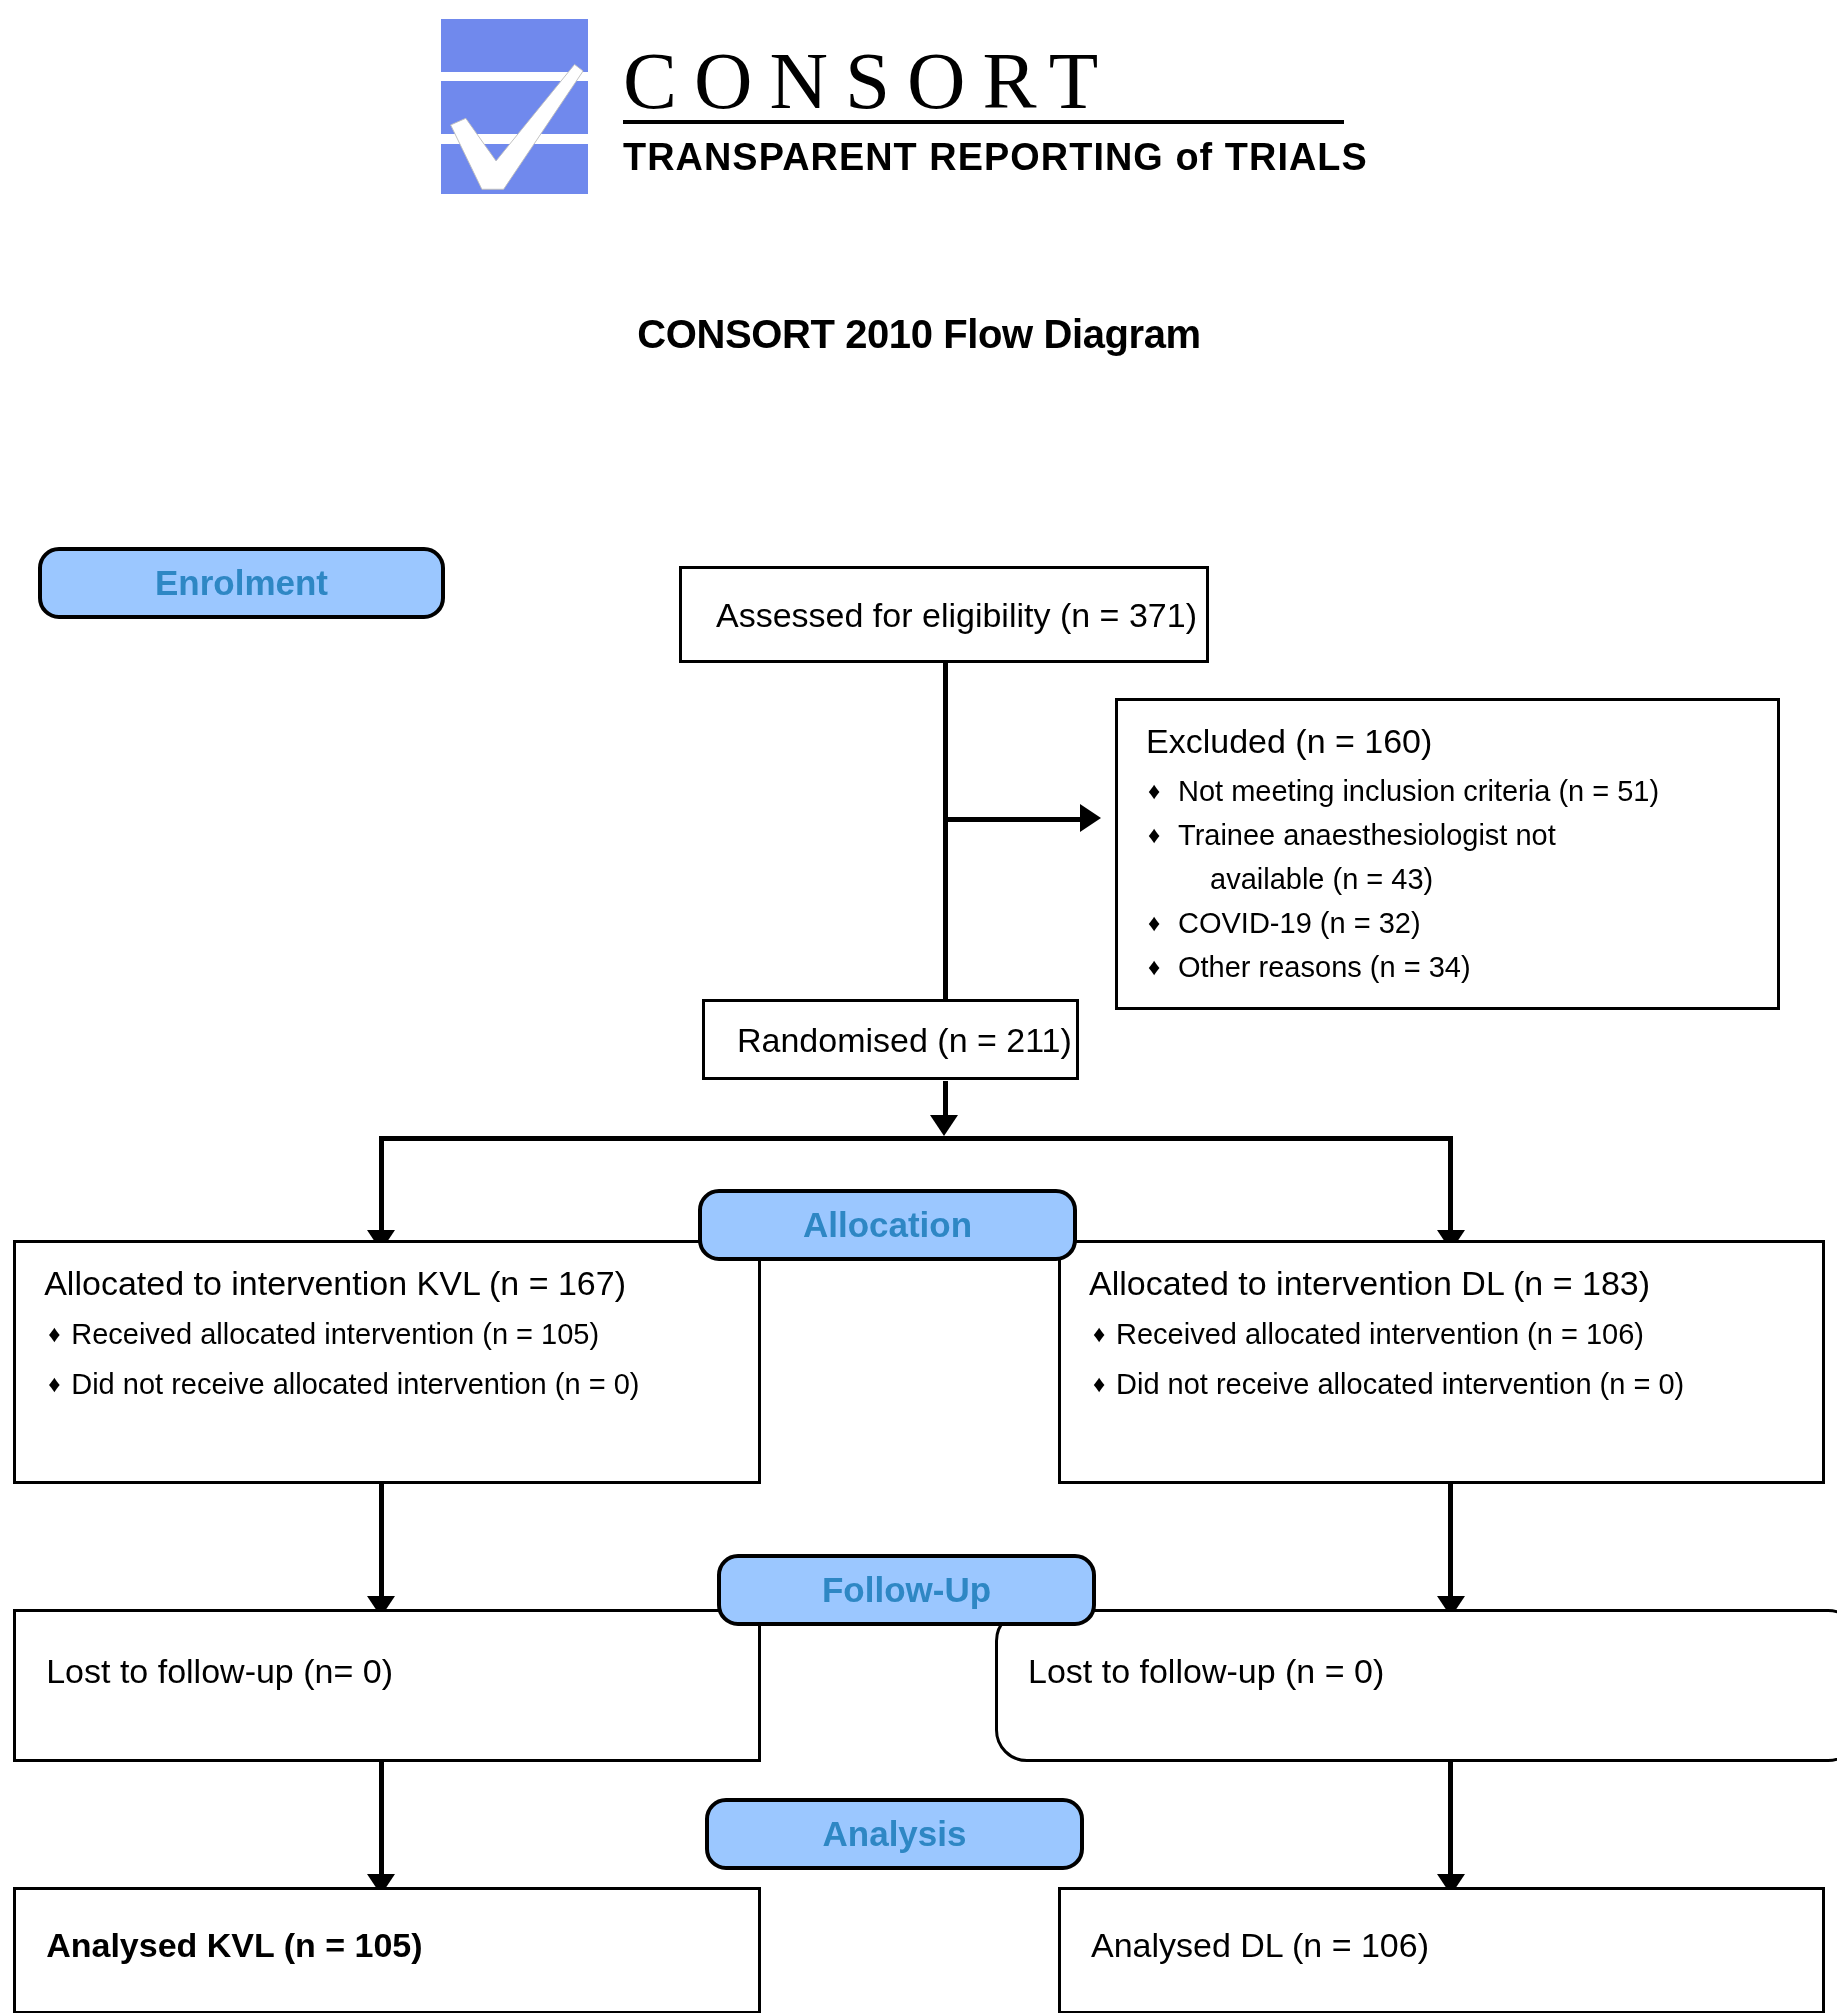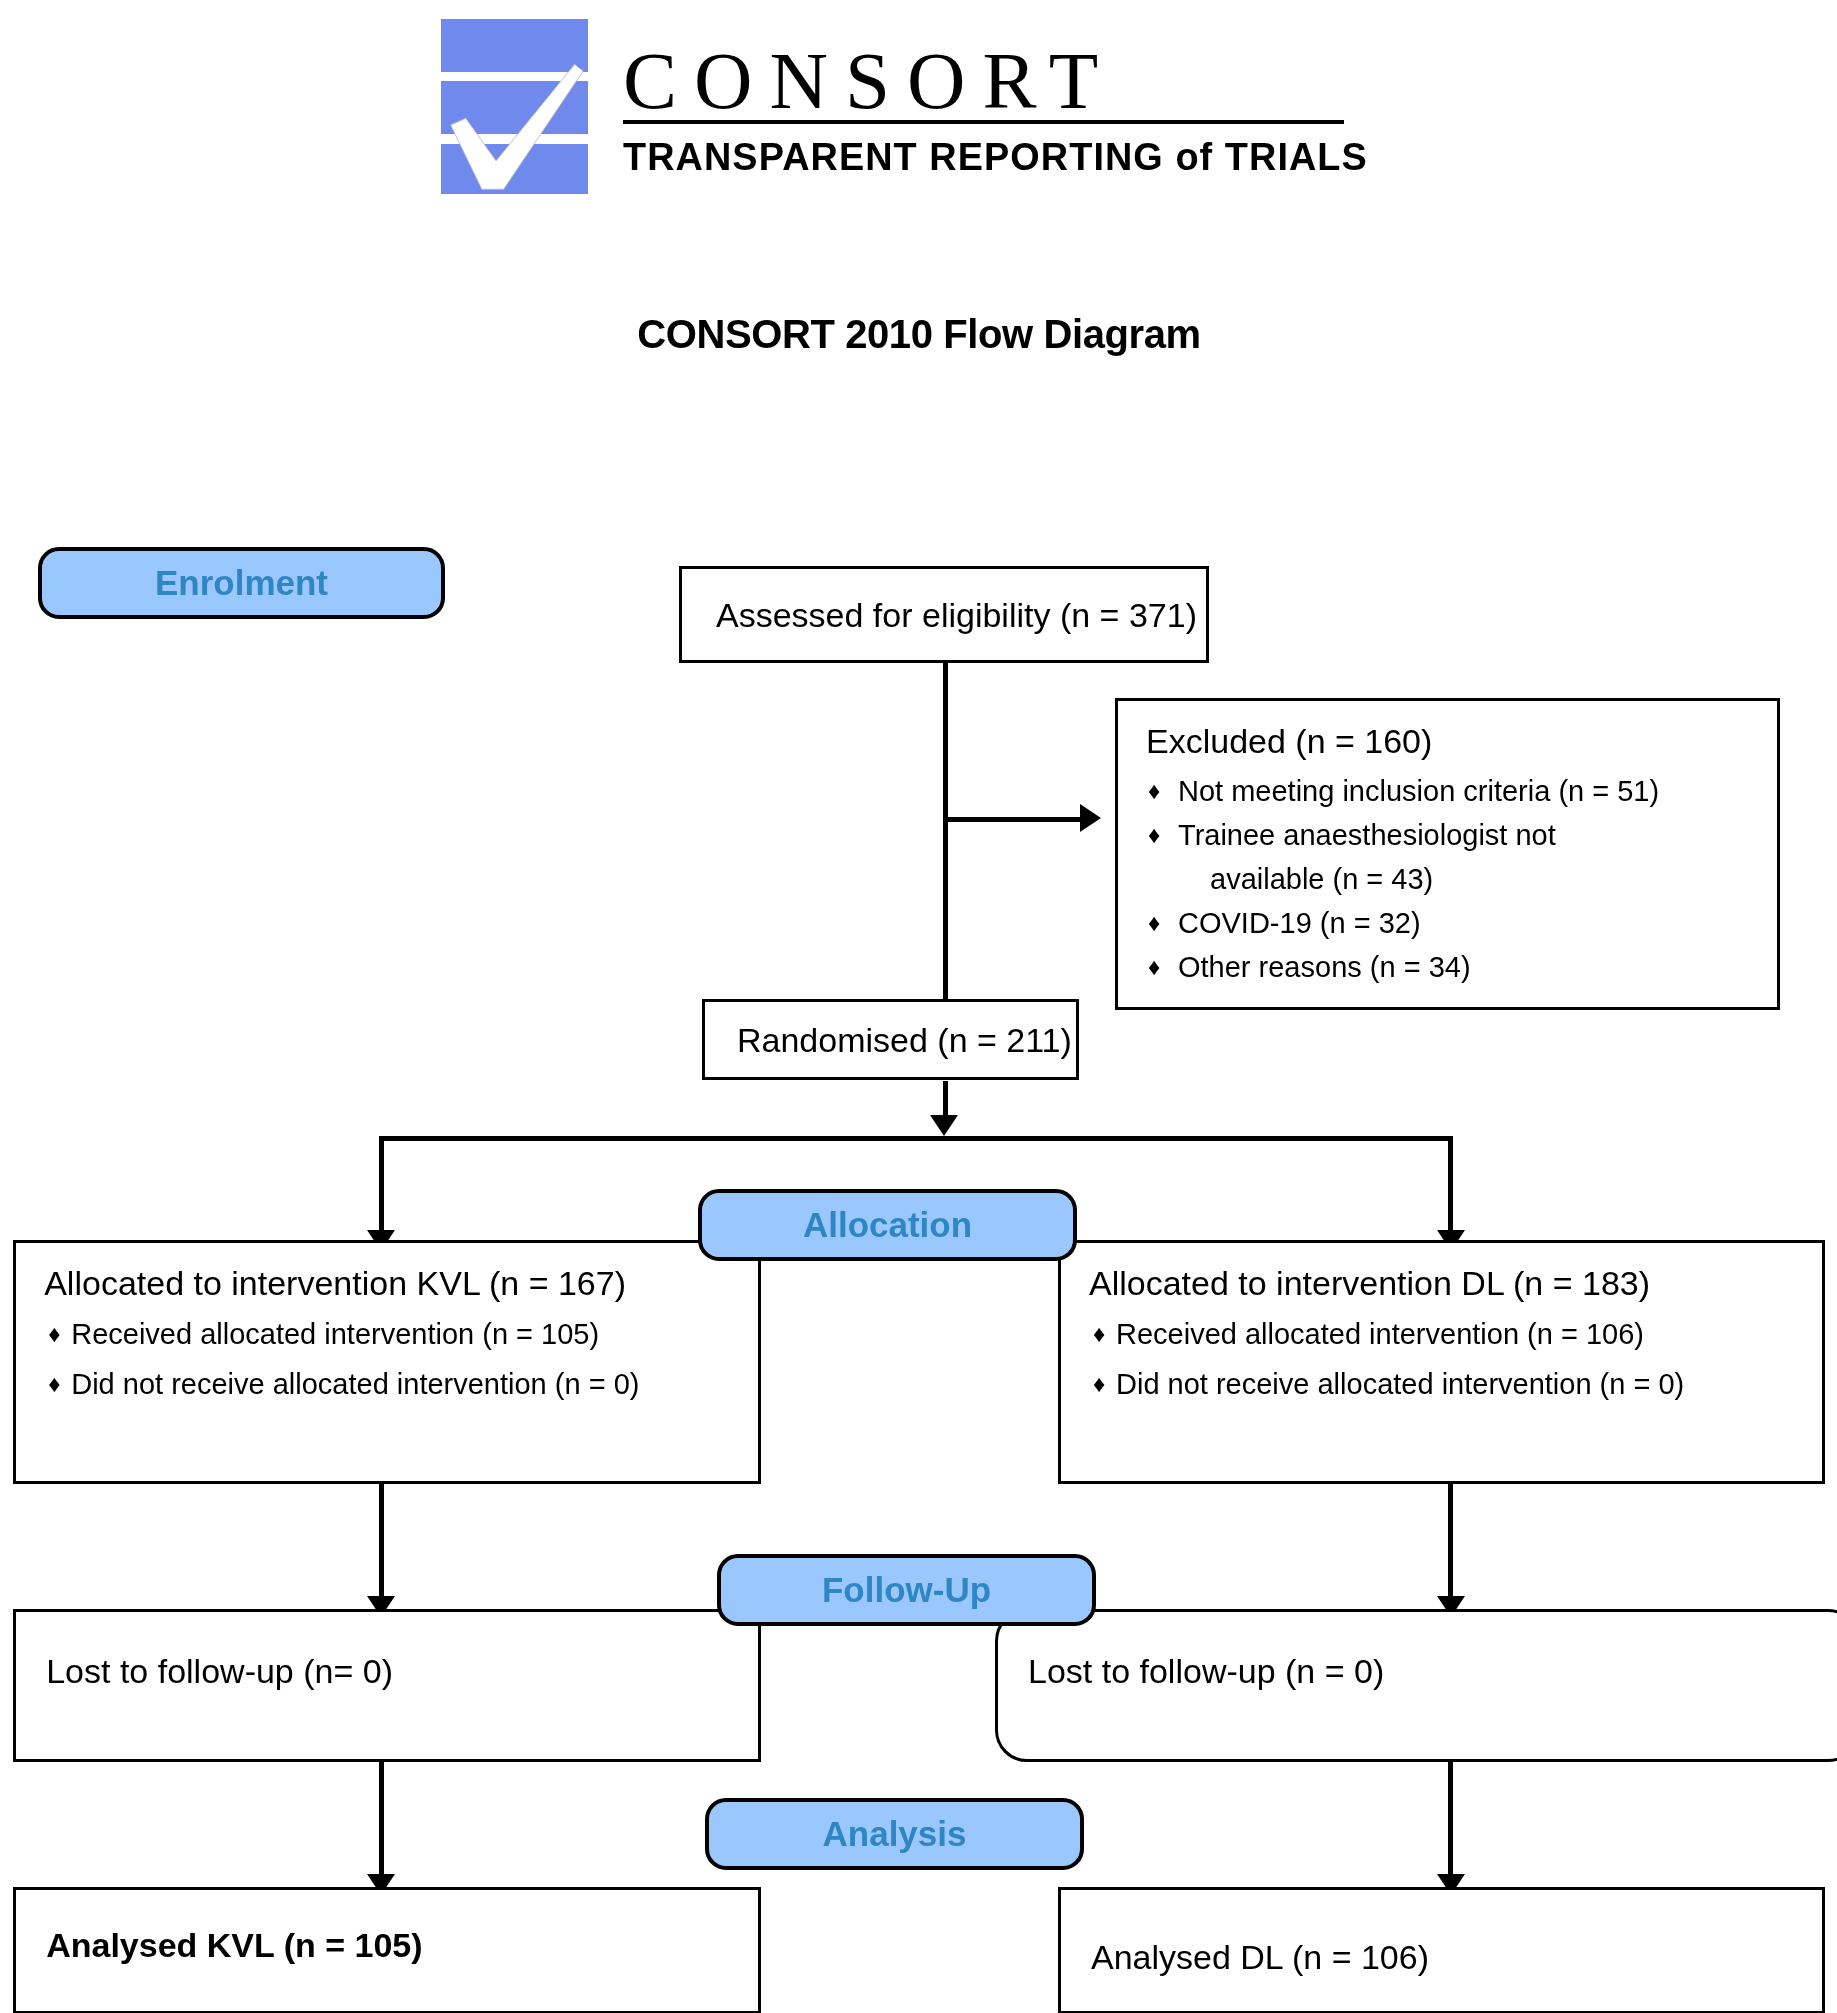--- a/index.html
+++ b/index.html
@@ -269,17 +269,17 @@
 
   <div class="box" style="left:995px; top:1609px; width:865px; height:153px;border-radius:32px;" data-name="node-lost-followup-dl">
     <div class="box-text" style="left:30px; top:40px;" data-name="lost-followup-dl-text">Lost to follow-up (n = 0)</div>
   </div>
 
   <div class="box" style="left:13.2px; top:1887px; width:748px; height:127px;" data-name="node-analysed-kvl">
     <div class="box-text" style="left:30px; top:36px;font-weight:bold;" data-name="analysed-kvl-text">Analysed KVL (n = 105)</div>
   </div>
 
   <div class="box" style="left:1058px; top:1887px; width:767px; height:127px;" data-name="node-analysed-dl">
-    <div class="box-text" style="left:30px; top:36px;margin-top:12px;" data-name="analysed-dl-text">Analysed DL (n = 106)</div>
+    <div class="box-text" style="left:30px; top:36px;" data-name="analysed-dl-text">Analysed DL (n = 106)</div>
   </div>
 
 </div>
 
 
 </body></html>

